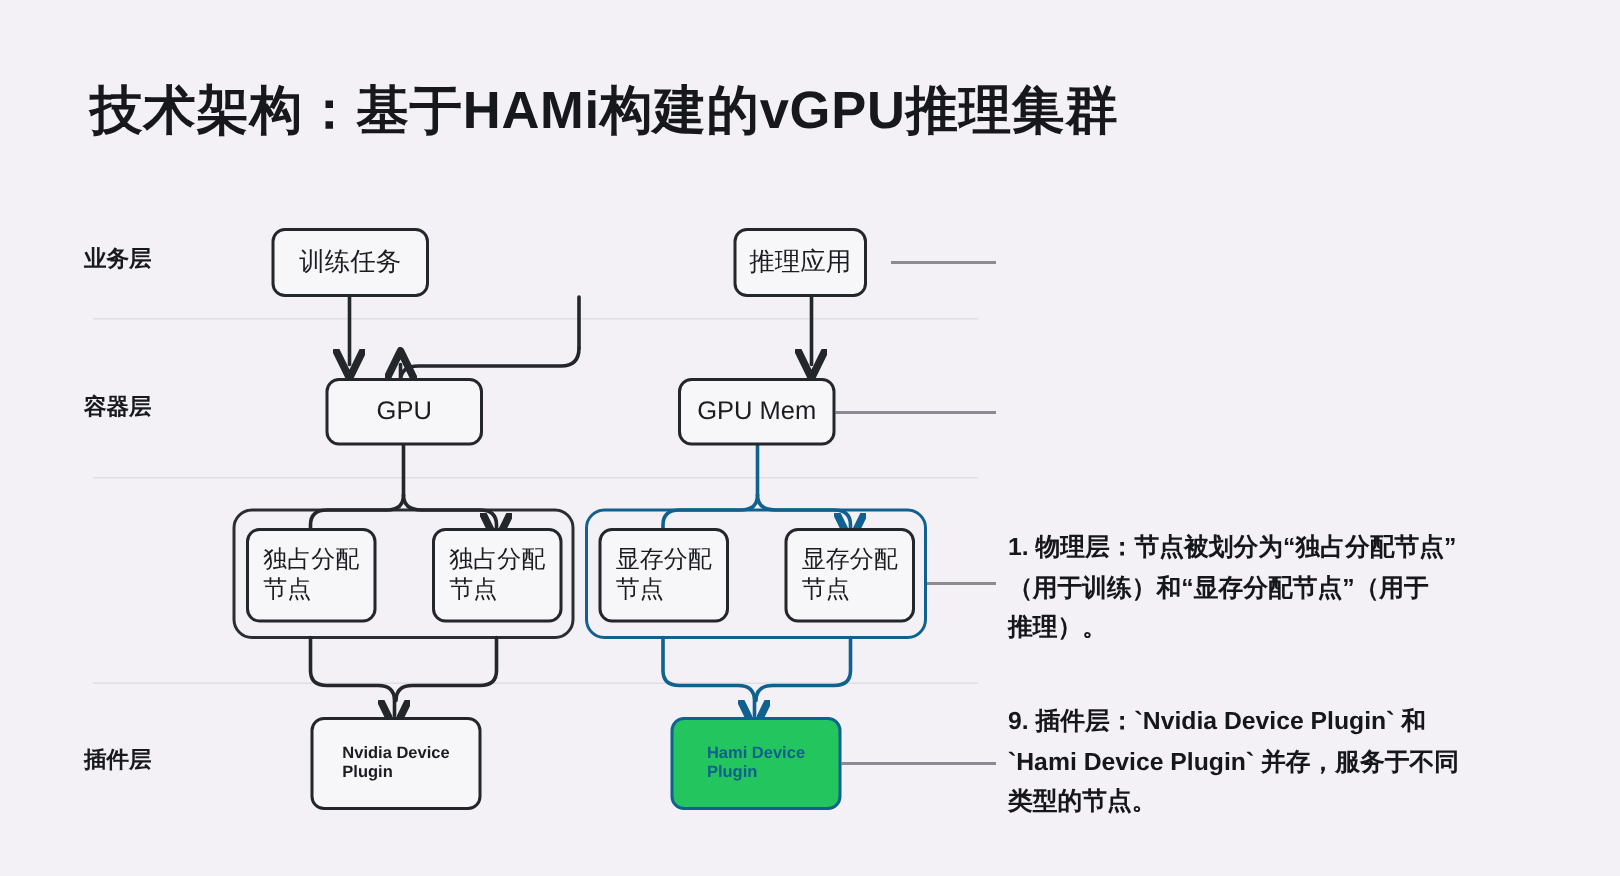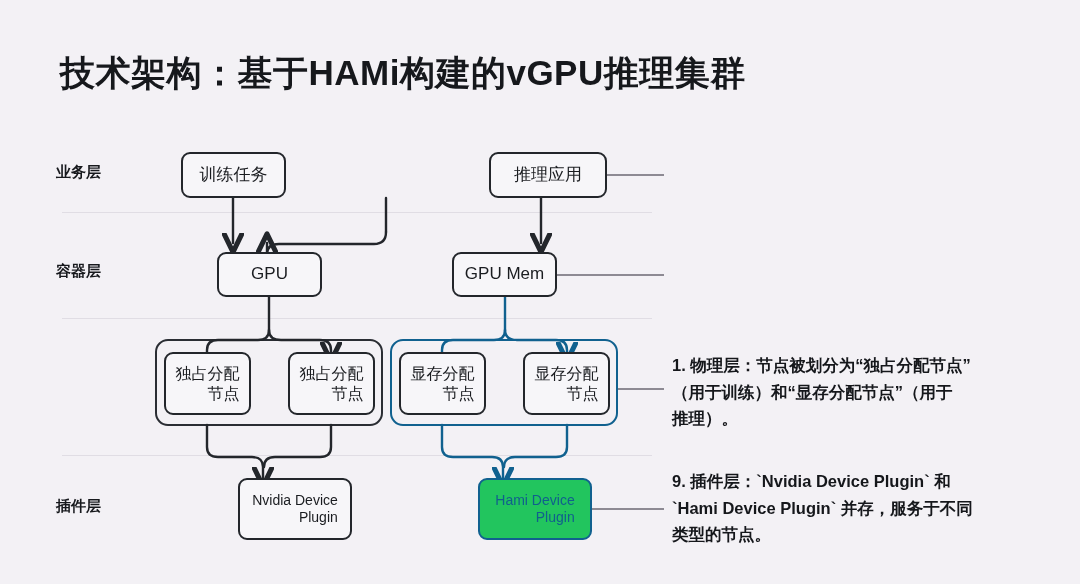--- a/index.html
+++ b/index.html
@@ -54,32 +54,32 @@
     white-space: nowrap;
   }
 
   
   .node {
     position: absolute;
     box-sizing: border-box;
     display: flex;
     align-items: center;
     justify-content: center;
-    text-align: right;
+    text-align: left;
     background: #f7f6f9;
     border: 2.5px solid #23262b;
     border-radius: 9px;
     font-size: 17px;
     font-weight: 500;
     color: #1a1c20;
     line-height: 1.22;
     z-index: 4;
   }
   .node.small-cjk { font-size: 16px; }
-  .node.latin { font-size: 14px; font-weight: 400; margin-left: 31px; }
+  .node.latin { font-size: 11px; font-weight: 700; }
 
   .node.blue {
     border-color: #0f6punc;
   }
   .node.blue {
     border-color: #10618f;
     color: #115f8d;
     background: #22c55e;
   }
 
@@ -168,21 +168,21 @@
       <path d="M505,296 L505,330"></path>
       <path d="M505,330 Q505,340 494,340 L453,340 Q442,340 442,350 L442,352"></path>
       <path d="M505,330 Q505,340 517,340 L556,340 Q567,340 567,350 L567,352" marker-end="url(#arrowB)"></path>
 
       <path d="M442,425 L442,447 Q442,457 453,457 L492,457 Q503,457 503,467 L503,477" marker-end="url(#arrowB)"></path>
       <path d="M567,425 L567,447 Q567,457 556,457 L515,457 Q504,457 504,467"></path>
     </g>
   </svg>
 
   <div class="node" style="left:181px; top:152px; width:105px; height:46px;">训练任务</div>
-  <div class="node" style="left:489px; top:152px; width:118px; height:46px;">推理应用</div>
+  <div class="node" style="left:489px; top:152px; width:89px; height:46px;">推理应用</div>
 
   <div class="node" style="left:217px; top:252px; width:105px; height:45px;">GPU</div>
   <div class="node" style="left:452px; top:252px; width:105px; height:45px;">GPU Mem</div>
 
   <div class="group" style="left:155px; top:339px; width:228px; height:87px;"></div>
   <div class="node small-cjk" style="left:164px; top:352px; width:87px; height:63px; white-space:pre-line;">独占分配
 节点</div>
   <div class="node small-cjk" style="left:288px; top:352px; width:87px; height:63px; white-space:pre-line;">独占分配
 节点</div>
 

